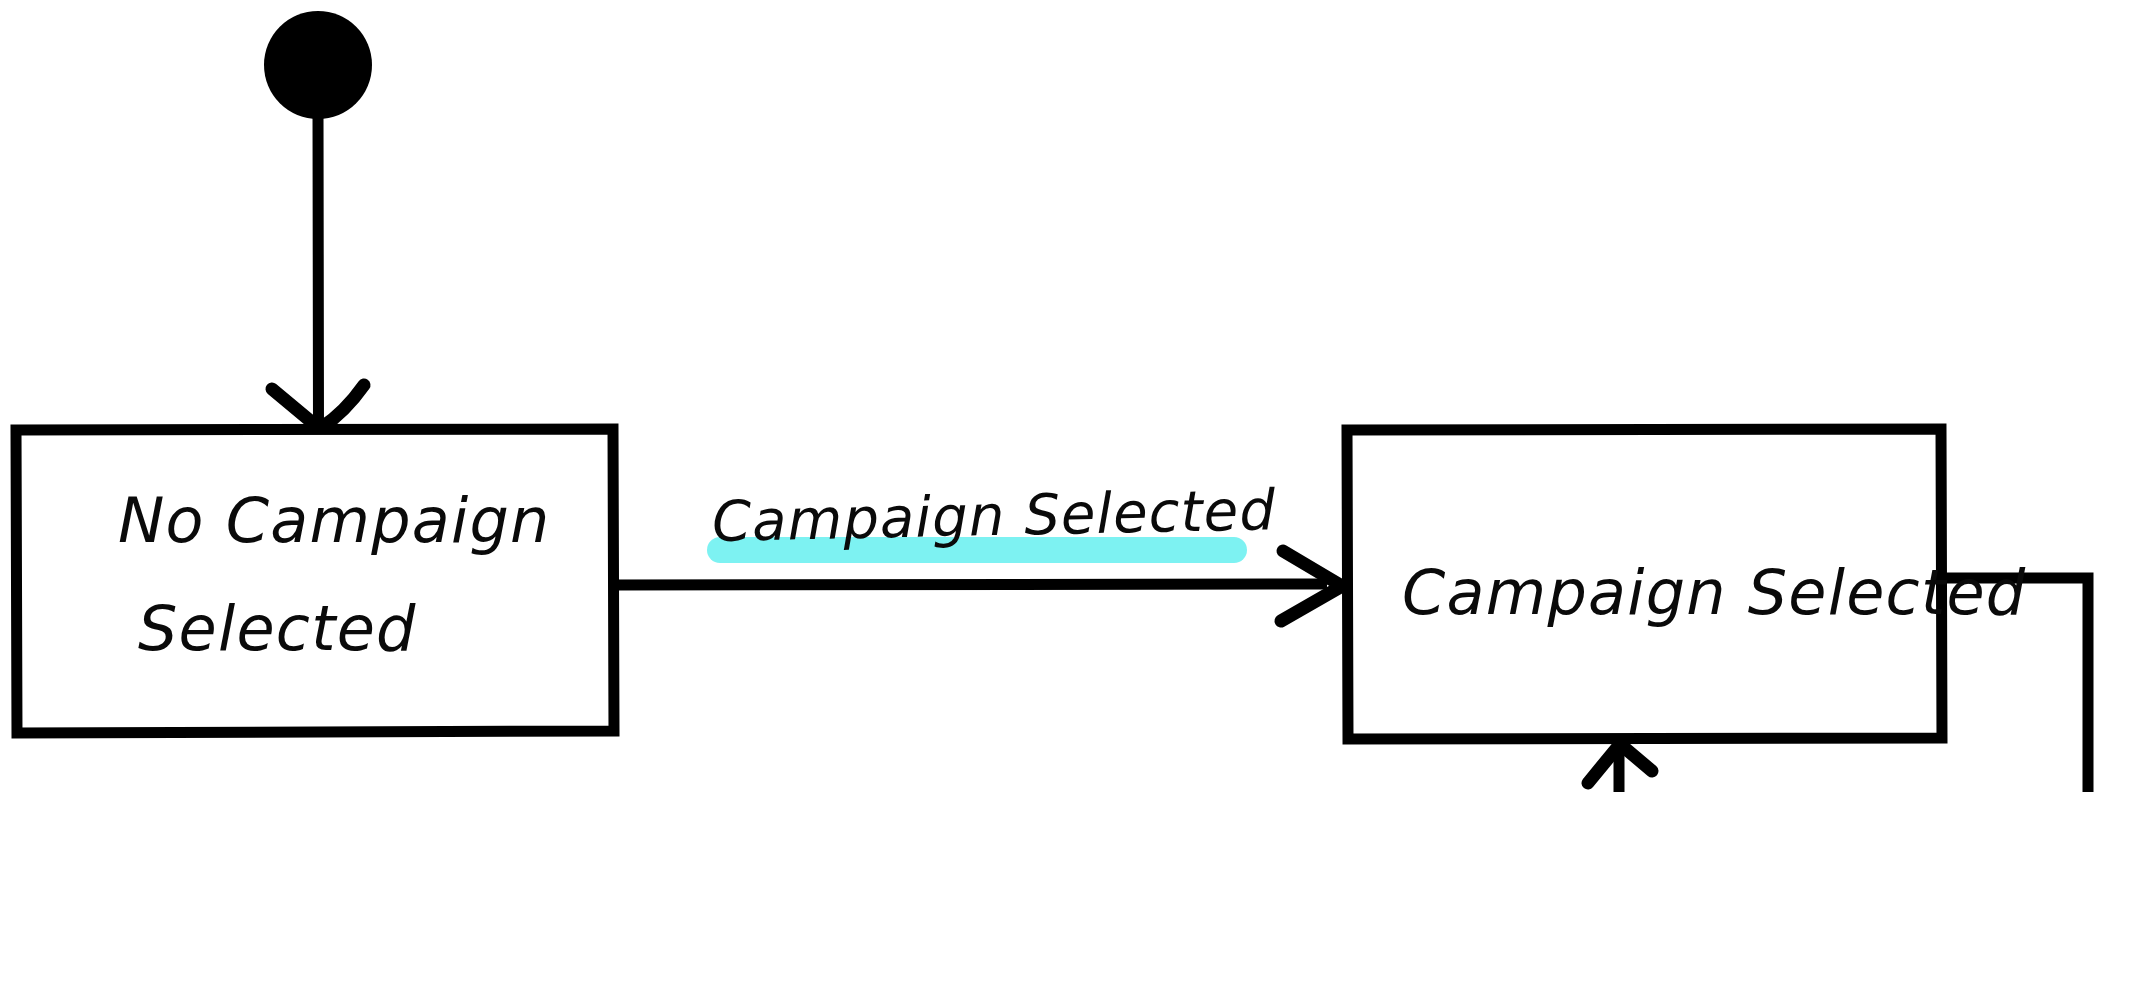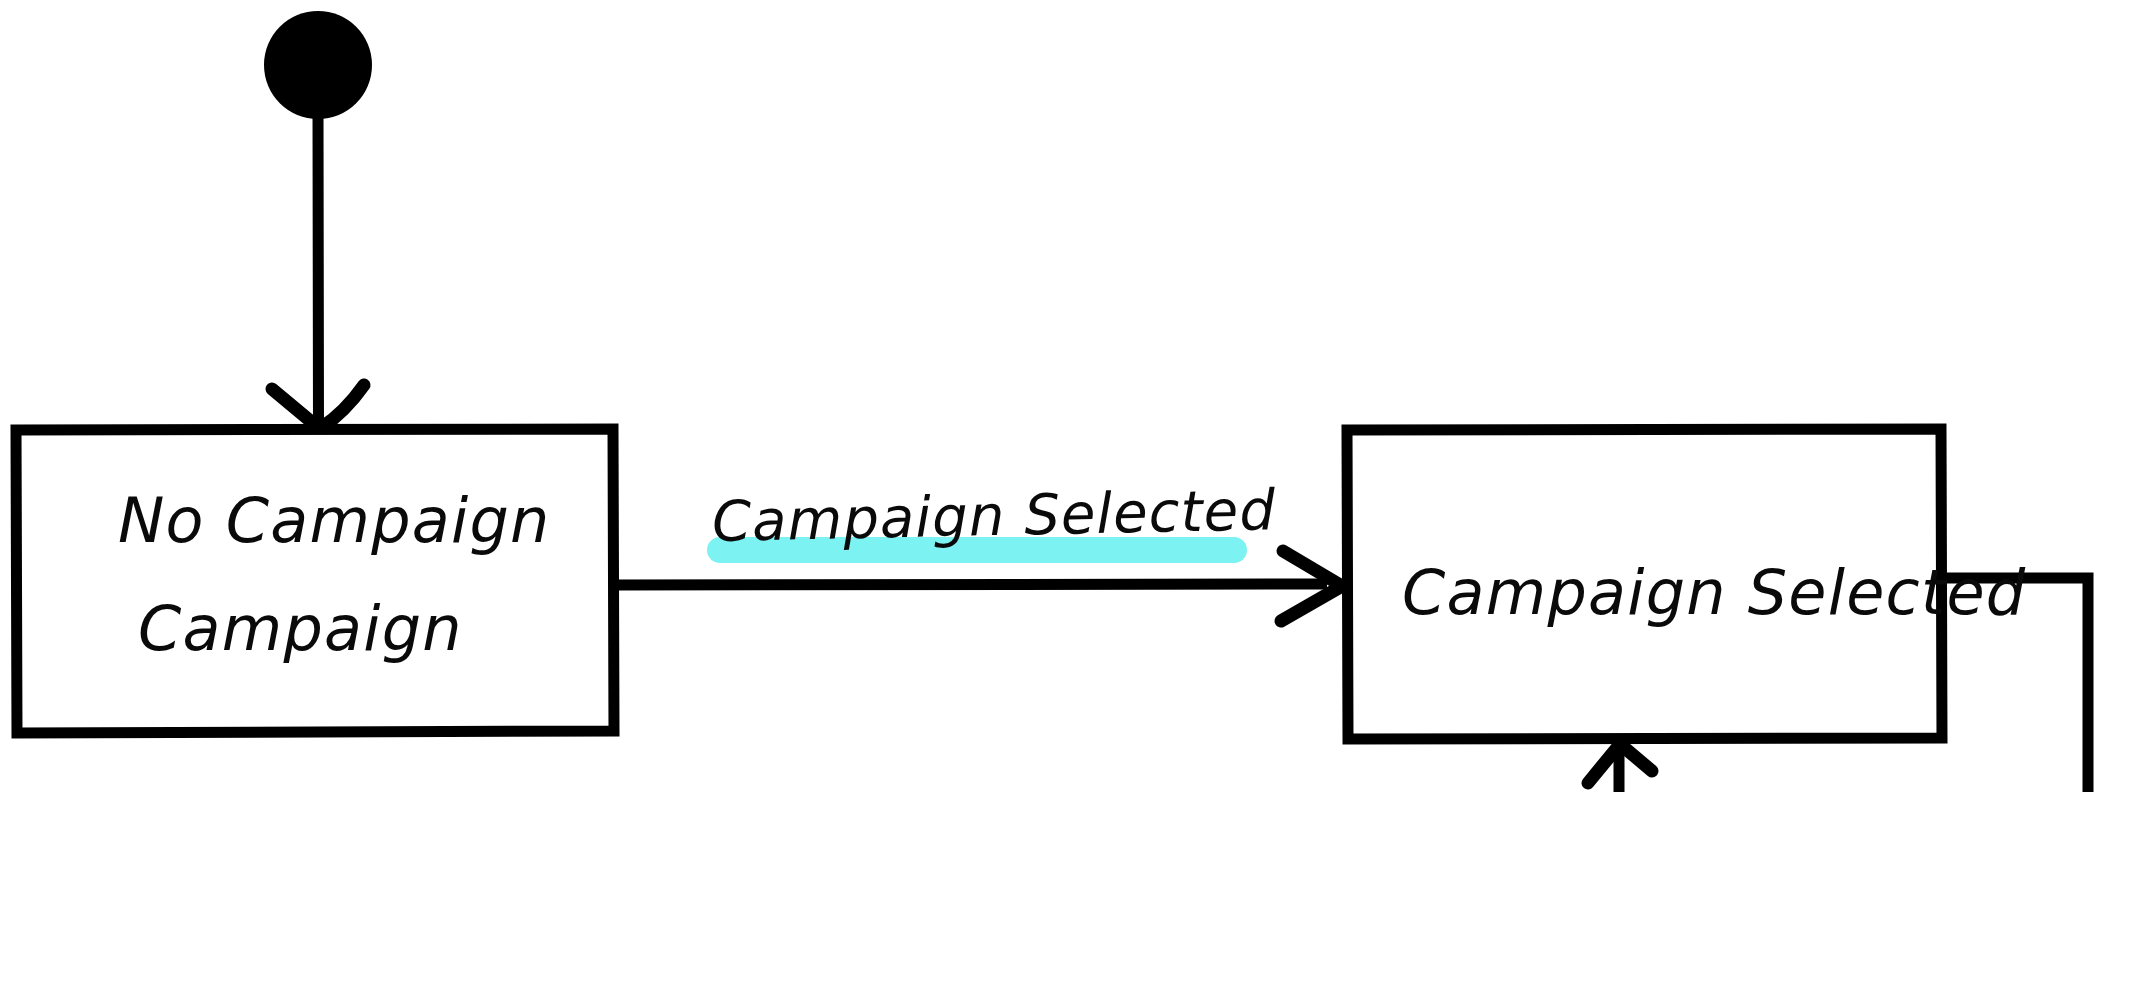--- a/index.html
+++ b/index.html
@@ -71,21 +71,21 @@
 
     <path d="M 1941 578 L 2088 578 L 2088 870 L 1619 870 L 1619 745" stroke="#000000" stroke-width="11" fill="none" stroke-linejoin="miter" stroke-linecap="square"></path>
 
     <path d="M 1588 783 L 1620 744 L 1652 771" stroke="#000000" stroke-width="13" stroke-linecap="round" stroke-linejoin="round" fill="none"></path>
   </svg>
 
   <div class="hl" style="left:707px; top:537px; width:540px; height:26px; background:#7DF2F2;"></div>
   <div class="hl" style="left:1600px; top:945px; width:530px; height:26px; background:#7DF2F2;"></div>
 
   <div class="hand-label state-text" style="left:118px; top:484px;">No  Campaign</div>
-  <div class="hand-label state-text" style="left:138px; top:592px;">Campaign</div>
+  <div class="hand-label state-text" style="left:138px; top:592px;">Selected</div>
 
   <div class="hand-label state-text" style="left:1402px; top:556px;">Campaign Selected</div>
 
   <div class="hand-label edge-text" style="left:712px; top:489px; transform: rotate(-1.2deg);">Campaign  Selected</div>
 
   <div class="hand-label edge-text" style="left:1607px; top:895px; transform: rotate(-1.2deg);">Campaign  selected</div>
 
 </div>
 
 </body></html>

